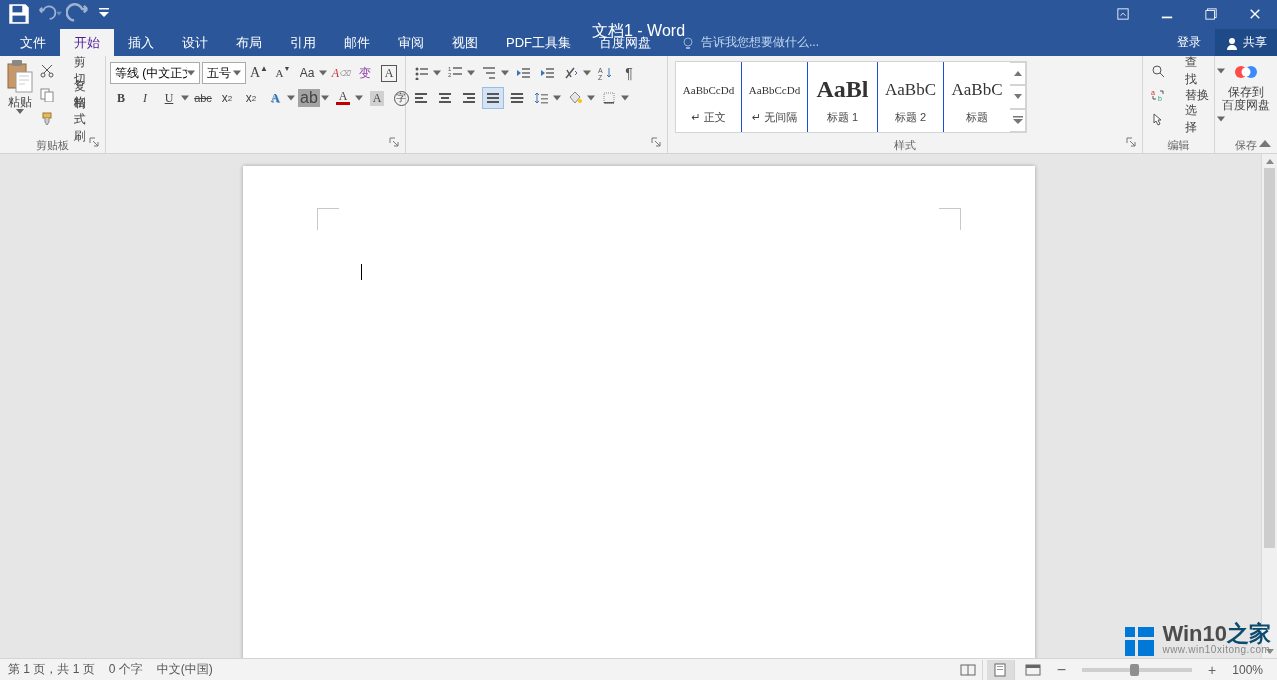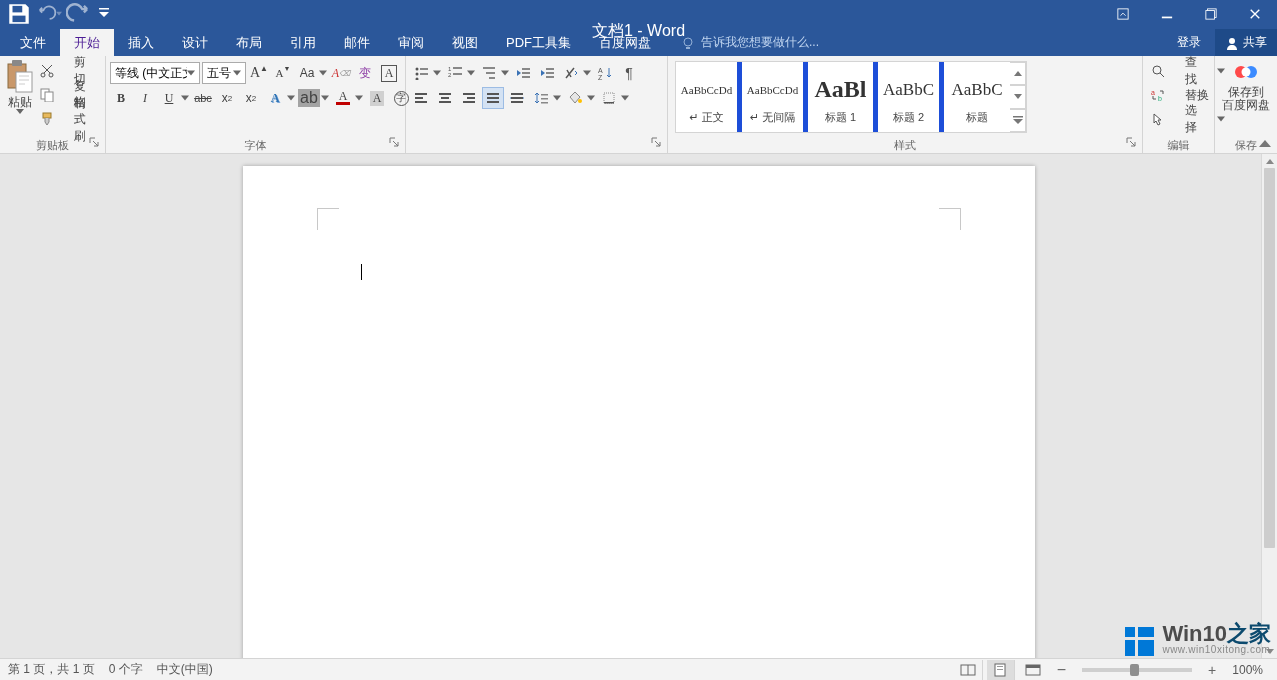--- a/index.html
+++ b/index.html
@@ -40,21 +40,21 @@
   .bigbtn { width:44px; display:flex;flex-direction:column;align-items:center;justify-content:flex-start;height:72px;padding-top:2px;}
   .bigbtn .biglabel{font-size:12px;color:#444;margin-top:2px;text-align:center;line-height:13px;}
   .row2 { display:flex;flex-direction:column; gap:2px; padding-top:2px;}
   .hline { display:flex; gap:2px; align-items:center;}
   .sel { border:1px solid #ababab; height:22px; background:#fff; font-size:12px; display:flex;align-items:center;padding:0 4px; color:#333;}
   .sel .dd{margin-left:auto;}
   input.selinput{border:0;outline:none;width:100%;font-size:12px;background:transparent;}
   
   
   .stylegal {display:flex;height:72px;border:1px solid #d4d4d4;background:#fff;}
-  .styleitem {width:66px;border-right:5px solid #1d4ed8;display:flex;flex-direction:column;align-items:center;justify-content:center;padding:2px;}
+  .styleitem {width:66px;border-right:1px solid #1d4ed8;display:flex;flex-direction:column;align-items:center;justify-content:center;padding:2px;}
   .styleitem.wide{width:70px;}
   .styleprev{font-family:"Times New Roman",serif;color:#333;height:40px;display:flex;align-items:center;justify-content:center;width:100%;}
   .stylelab{font-size:11px;color:#444;white-space:nowrap;}
   .scrollstack{width:16px;display:flex;flex-direction:column;}
   .scrollstack div{flex:1;border:1px solid #d4d4d4;border-left:0;display:flex;align-items:center;justify-content:center;}
   
   .collapsebtn{position:absolute;right:4px;bottom:2px;width:16px;height:16px;display:flex;align-items:center;justify-content:center;}
   
   
   .doc-area { height: calc(680px - 28px - 28px - 98px - 22px); background:#e6e6e6; position:relative; overflow:hidden;}
@@ -319,21 +319,20 @@
             </span>
           </div>
         <div class="iconbtn">
             <span style="background:#d0d0d0;padding:0 3px;font-family:serif">A</span>
           </div>
         <div class="iconbtn">
             <span style="border:1px solid #555;border-radius:50%;width:15px;height:15px;display:inline-flex;align-items:center;justify-content:center;font-size:10px">字</span>
           </div>
       </div>
     </div>
-    <div class="glabel">字体</div>
     <div class="dlaunch">
         <svg viewBox="0 0 10 10">
           <path d="M1 1h5M1 1v5M4 4l5 5M9 5v4H5" stroke="#777" fill="none"></path>
         </svg>
       </div>
   </div>
 
   <div class="group" style="width:262px">
     <div class="gbody" style="flex-direction:column;gap:3px;padding-top:4px;">
       <div class="hline">

